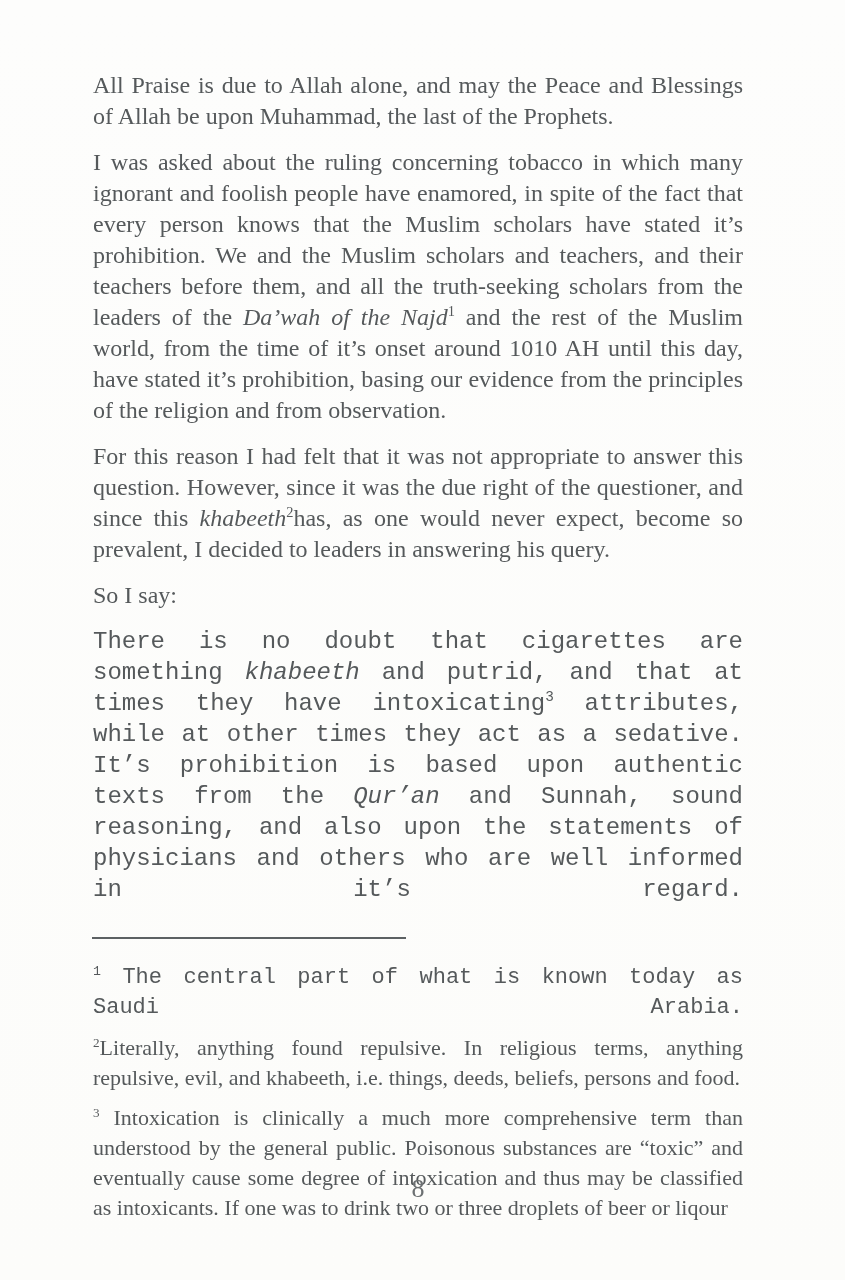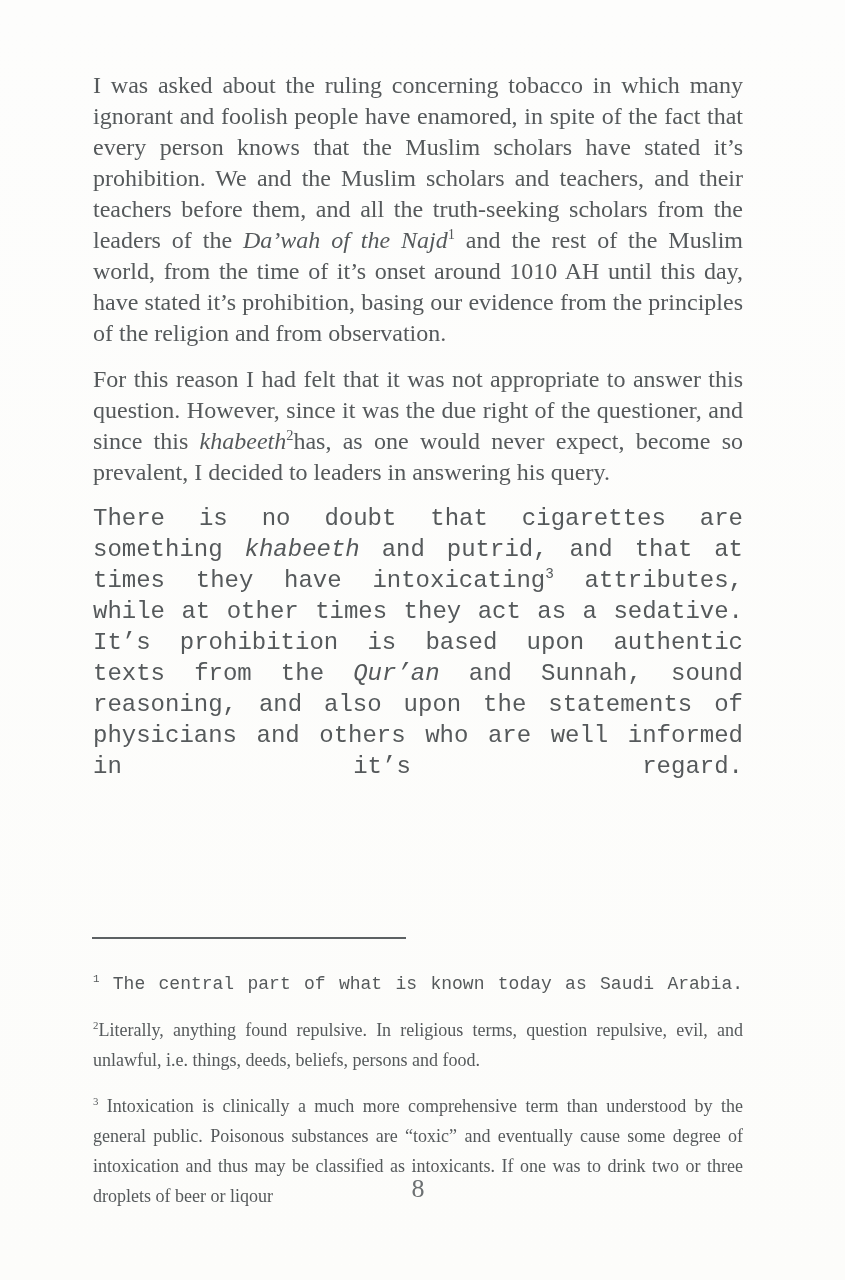--- a/index.html
+++ b/index.html
@@ -39,44 +39,46 @@
     width: 314px;
     border-top: 2px solid #5c6163;
   }
   .footnotes {
     position: absolute;
     left: 93px;
     top: 953px;
     width: 650px;
   }
   .footnotes p {
-    margin: 16px 0 7px 0;
-    font-size: 18px;
+    margin: 10px 0 7px 0;
+    font-size: 22px;
     line-height: 30px;
     text-align: justify;
   }
   .page-number {
     position: absolute;
     left: 93px;
     top: 1174px;
     width: 650px;
     text-align: center;
     font-size: 26px;
     color: #6c7072;
   }
 </style>
 </head>
 <body>
 
 <div class="page">
   <main class="body-text">
+      <p><span class="run-n">All Praise is due to Allah alone, and may the Peace and Blessings of Allah be upon Muhammad, the last of the Prophets.</span></p>
       <p><span class="run-n">I was asked about the ruling concerning tobacco in which many ignorant and foolish people have enamored, in spite of the fact that every person knows that the Muslim scholars have stated it’s prohibition. We and the Muslim scholars and teachers, and their teachers before them, and all the truth-seeking scholars from the leaders of the </span><span class="run-i">Da’wah of the Najd</span><span class="run-sup">1</span><span class="run-n"> and the rest of the Muslim world, from the time of it’s onset around 1010 AH until this day, have stated it’s prohibition, basing our evidence from the principles of the religion and from observation.</span></p>
       <p><span class="run-n">For this reason I had felt that it was not appropriate to answer this question. However, since it was the due right of the questioner, and since this </span><span class="run-i">khabeeth</span><span class="run-sup">2</span><span class="run-n">has, as one would never expect, become so prevalent, I decided to leaders in answering his query.</span></p>
+      <p><span class="run-n">So I say:</span></p>
       <p class="stretch"><span class="run-n">There is no doubt that cigarettes are something </span><span class="run-i">khabeeth</span><span class="run-n"> and putrid, and that at times they have intoxicating</span><span class="run-sup">3</span><span class="run-n"> attributes, while at other times they act as a sedative. It’s prohibition is based upon authentic texts from the </span><span class="run-i">Qur’an</span><span class="run-n"> and Sunnah, sound reasoning, and also upon the statements of physicians and others who are well informed in it’s regard.</span></p>
     </main>
   <div class="footnote-rule"></div>
   <section class="footnotes">
       <p class="stretch"><span class="run-sup">1</span><span class="run-n"> The central part of what is known today as Saudi Arabia.</span></p>
-      <p><span class="run-sup">2</span><span class="run-n">Literally, anything found repulsive. In religious terms, question repulsive, evil, and unlawful, i.e. things, deeds, beliefs, persons and food.</span></p>
+      <p><span class="run-sup">2</span><span class="run-n">Literally, anything found repulsive. In religious terms, anything repulsive, evil, and khabeeth, i.e. things, deeds, beliefs, persons and food.</span></p>
       <p><span class="run-sup">3</span><span class="run-n"> Intoxication is clinically a much more comprehensive term than understood by the general public. Poisonous substances are “toxic” and eventually cause some degree of intoxication and thus may be classified as intoxicants. If one was to drink two or three droplets of beer or liqour</span></p>
     </section>
   <div class="page-number">8</div>
 </div>
 
 </body></html>

